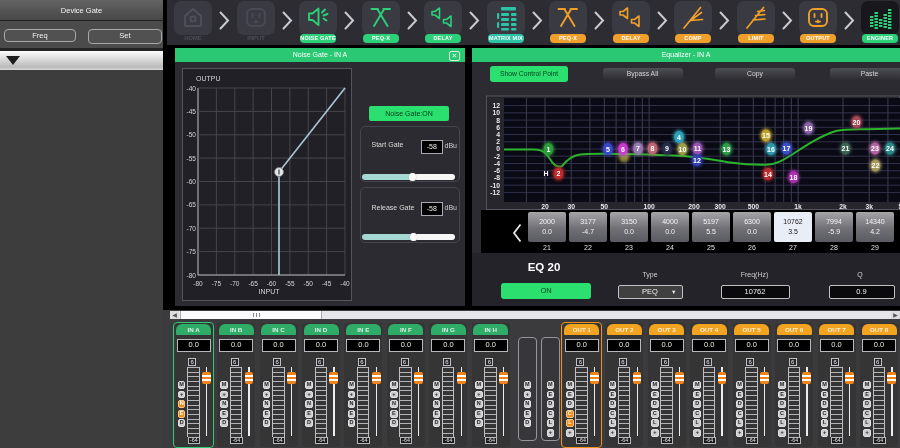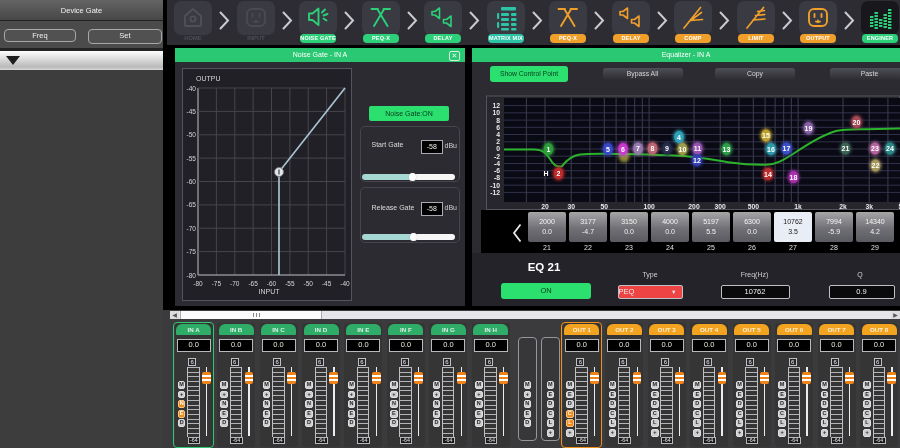--- a/index.html
+++ b/index.html
@@ -392,24 +392,24 @@
 <div class="a" style="left:692px;top:244px;width:38px;text-align:center;font-size:7px;color:#e0e0e0">25</div>
 <div class="a" style="left:733px;top:212px;width:38px;height:30px;background:linear-gradient(#a6a6a8,#707076 55%,#5a5a61);color:#f4f4f4;border-radius:2px;font-size:7px;text-align:center;padding-top:5px;line-height:9.5px">6300<br>0.0</div>
 <div class="a" style="left:733px;top:244px;width:38px;text-align:center;font-size:7px;color:#e0e0e0">26</div>
 <div class="a" style="left:774px;top:212px;width:38px;height:30px;background:#e9edf6;color:#1a1a1a;border-radius:2px;font-size:7px;text-align:center;padding-top:5px;line-height:9.5px">10762<br>3.5</div>
 <div class="a" style="left:774px;top:244px;width:38px;text-align:center;font-size:7px;color:#e0e0e0">27</div>
 <div class="a" style="left:815px;top:212px;width:38px;height:30px;background:linear-gradient(#a6a6a8,#707076 55%,#5a5a61);color:#f4f4f4;border-radius:2px;font-size:7px;text-align:center;padding-top:5px;line-height:9.5px">7994<br>-5.9</div>
 <div class="a" style="left:815px;top:244px;width:38px;text-align:center;font-size:7px;color:#e0e0e0">28</div>
 <div class="a" style="left:856px;top:212px;width:38px;height:30px;background:linear-gradient(#a6a6a8,#707076 55%,#5a5a61);color:#f4f4f4;border-radius:2px;font-size:7px;text-align:center;padding-top:5px;line-height:9.5px">14340<br>4.2</div>
 <div class="a" style="left:856px;top:244px;width:38px;text-align:center;font-size:7px;color:#e0e0e0">29</div>
 
-<div class="a" style="left:504px;top:261px;width:80px;font-size:11.5px;font-weight:bold;color:#fff;text-align:center">EQ 21</div>
+<div class="a" style="left:504px;top:261px;width:80px;font-size:11.5px;font-weight:bold;color:#fff;text-align:center">EQ 20</div>
 <div class="a" style="left:501px;top:283px;width:90px;height:16px;background:#2be06e;border-radius:3px;color:#073c1e;font-size:7.5px;text-align:center;line-height:16px">ON</div>
 <div class="a" style="left:617px;top:270.5px;width:66px;text-align:center;font-size:7px;color:#d0d0d0">Type</div>
-<div class="a" style="left:617.5px;top:284.5px;width:65px;height:14px;background:#ef4444;border:1px solid #c0c0c6;border-radius:2px;color:#ededed;font-size:7.5px;text-align:left;line-height:12px">PEQ<span style="position:absolute;right:5px;top:0;font-size:5.5px;line-height:12px">▼</span></div>
+<div class="a" style="left:617.5px;top:284.5px;width:65px;height:14px;background:#404040;border:1px solid #c0c0c6;border-radius:2px;color:#ededed;font-size:7.5px;text-align:center;line-height:12px">PEQ<span style="position:absolute;right:5px;top:0;font-size:5.5px;line-height:12px">▼</span></div>
 <div class="a" style="left:720px;top:270.5px;width:69px;text-align:center;font-size:7px;color:#d0d0d0">Freq(Hz)</div>
 <div class="a" style="left:720.5px;top:284.5px;width:69px;height:14px;background:#0a0a0c;border:1px solid #c0c0c6;border-radius:2px;color:#ededed;font-size:7.5px;text-align:center;line-height:12px">10762</div>
 <div class="a" style="left:827px;top:270.5px;width:66px;text-align:center;font-size:7px;color:#d0d0d0">Q</div>
 <div class="a" style="left:828.5px;top:284.5px;width:66px;height:14px;background:#0a0a0c;border:1px solid #c0c0c6;border-radius:2px;color:#ededed;font-size:7.5px;text-align:center;line-height:12px">0.9</div>
 <div class="a" style="left:163px;top:310px;width:737px;height:138px;background:#3b3b3d"></div>
 
 <div class="a" style="left:170px;top:311px;width:730px;height:8px;background:#e6e6ea"></div>
 <div class="a" style="left:170px;top:311px;width:9px;height:8px;background:#dcdce0;color:#555;font-size:6px;line-height:8px;text-align:center">◀</div>
 <div class="a" style="left:891px;top:311px;width:9px;height:8px;background:#dcdce0;color:#555;font-size:6px;line-height:8px;text-align:center">▶</div>
 <div class="a" style="left:180px;top:311px;width:142px;height:8px;background:#fbfbfd;border-left:1px solid #aaa;border-right:1px solid #aaa"></div>

